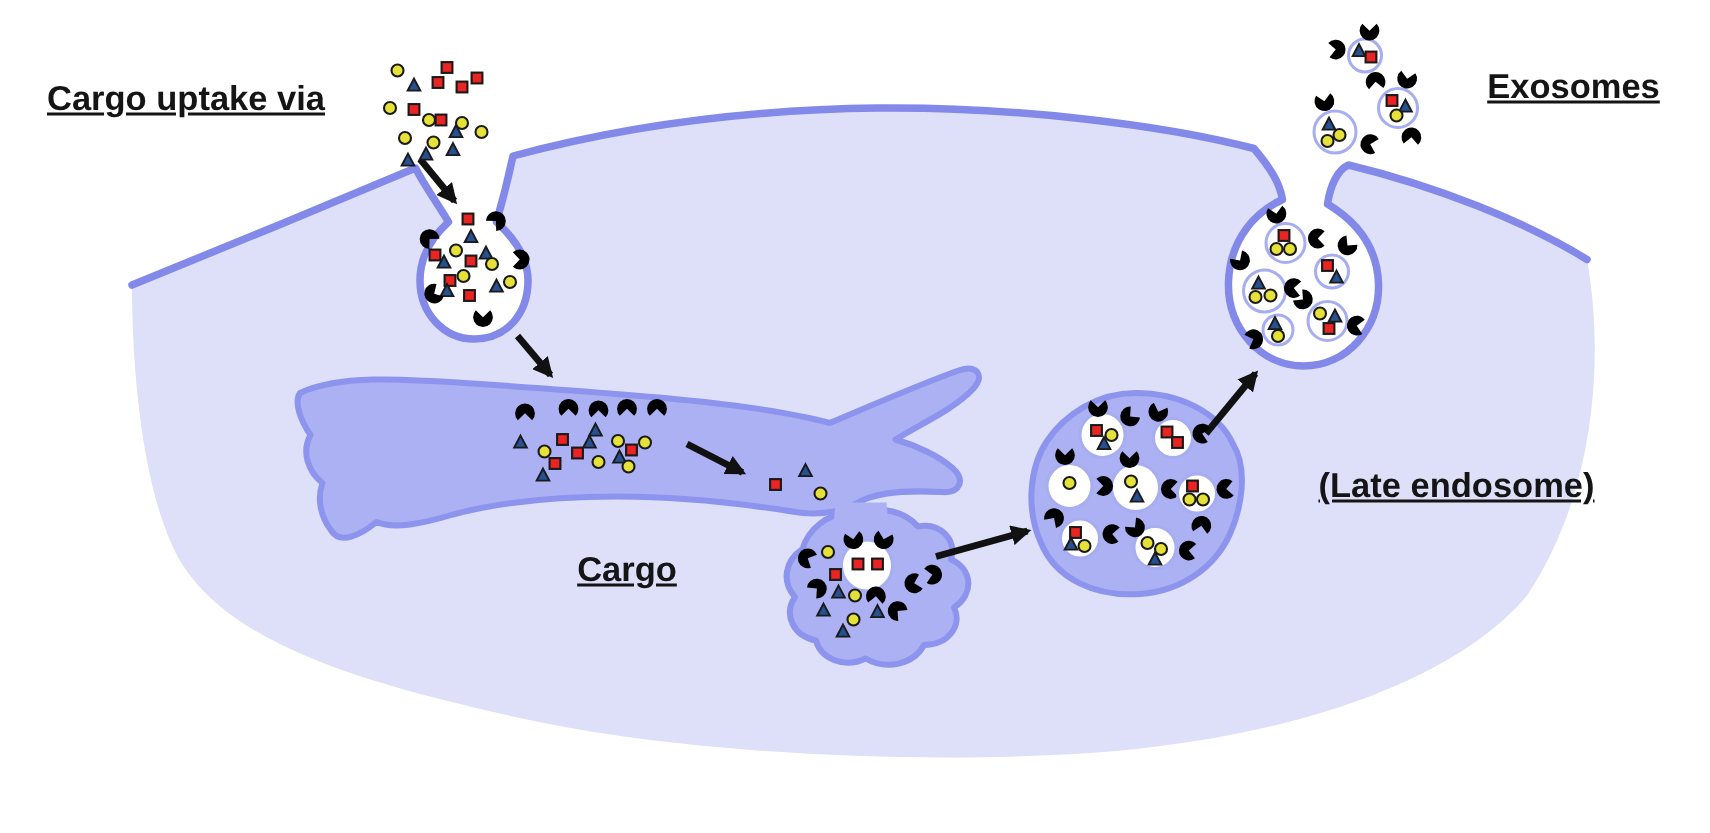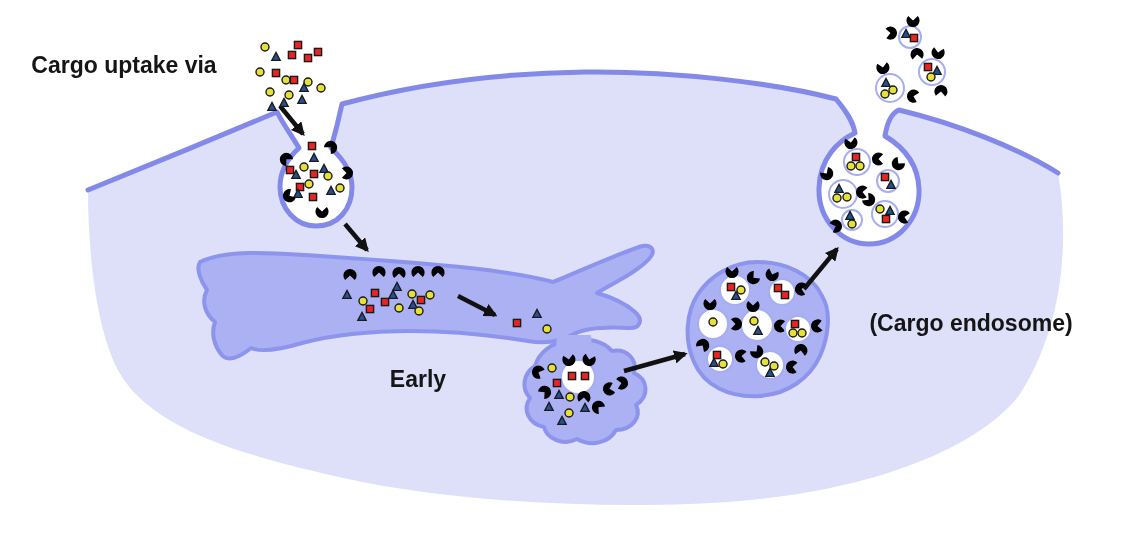--- a/index.html
+++ b/index.html
@@ -1,20 +1,20 @@
 <!DOCTYPE html>
 <html style="--background: #ffffff; --membrane: #8289e8; --cell-fill: #dde0f8; --organelle-fill: #abb1f2; --organelle-stroke: #8d94ee; --vesicle-fill: #ffffff; --vesicle-stroke: #a6adf0; --cargo-yellow: #e5e139; --cargo-red: #ea2323; --cargo-blue: #26508f; --receptor-magenta: #c257c2; --receptor-green: #2ccf35; --ink: #111111;"><head>
 <meta charset="utf-8">
 <style>
   html,body{margin:0;padding:0;background:#fff;}
   .canvas{position:relative;width:1140px;height:555px;background:var(--background,#fff);
           font-family:"Liberation Sans",sans-serif;overflow:hidden;}
   .canvas svg{position:absolute;left:0;top:0;}
   .lbl{position:absolute;font-weight:700;font-size:23px;line-height:31px;color:#151515;
-       text-align:center;white-space:nowrap;}
+       text-align:center;white-space:nowrap;text-decoration:underline;}
   
   .cell{fill:var(--cell-fill);}
   .mem{fill:none;stroke:var(--membrane);stroke-width:5;stroke-linecap:round;stroke-linejoin:round;}
   .org{fill:var(--organelle-fill);stroke:var(--organelle-stroke);stroke-width:4;stroke-linejoin:round;}
   .orgpatch{fill:var(--organelle-fill);stroke:none;}
   .ves{fill:var(--vesicle-fill);stroke:var(--vesicle-stroke);stroke-width:2;}
   .arrow{stroke:var(--ink);stroke-width:4.5;}
   .ah{fill:var(--ink);}
   .yc{fill:var(--cargo-yellow);stroke:#1a1a1a;stroke-width:1.4;}
   .rs{fill:var(--cargo-red);stroke:#1a1a1a;stroke-width:1.4;}
@@ -422,22 +422,25 @@
     <g class="rc g" transform="translate(913,96) rotate(15)">
           <use href="#recep"></use>
         </g>
   </g>
 </svg>
 
 <div class="lbl" style="left:14px;top:50px;width:220px;">
   <div>Cargo uptake via</div>
 </div>
 
+<div class="lbl" style="left:984px;top:42px;width:130px;">
+  <div>Exosomes</div>
+</div>
 
 <div class="lbl" style="left:318px;top:364px;width:200px;">
-  <div>Early</div>
+  <div>Cargo</div>
 </div>
 
 <div class="lbl" style="left:846px;top:308px;width:250px;">
-  <div>(Cargo endosome)</div>
+  <div>(Late endosome)</div>
 </div>
 
 </div>
 
 </body></html>

